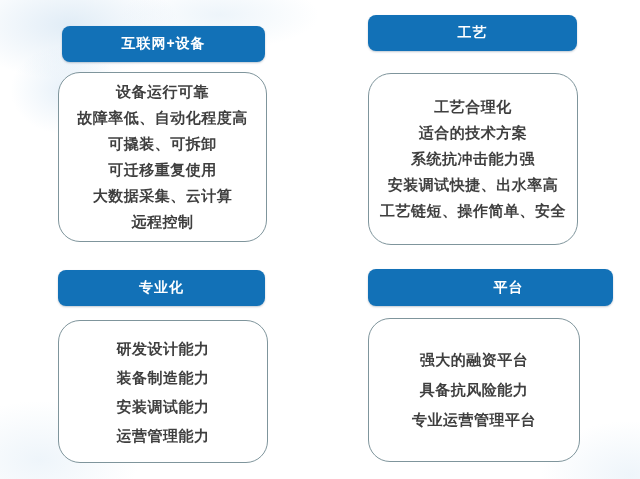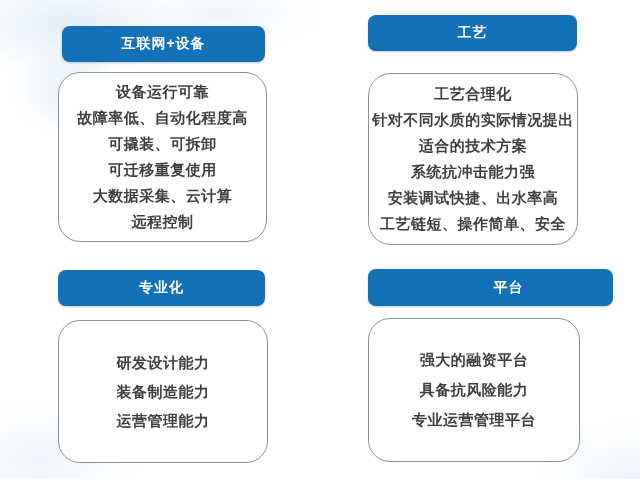--- a/index.html
+++ b/index.html
@@ -86,33 +86,33 @@
     <div class="line">可迁移重复使用</div>
     <div class="line">大数据采集、云计算</div>
     <div class="line">远程控制</div>
   </div>
 
   <div class="hdr hdr-2">
     <span>工艺</span>
   </div>
   <div class="card card-2 six">
     <div class="line">工艺合理化</div>
-    <div class="line">针对不同水质的实际情况提出</div>
     <div class="line">适合的技术方案</div>
     <div class="line">系统抗冲击能力强</div>
     <div class="line">安装调试快捷、出水率高</div>
     <div class="line">工艺链短、操作简单、安全</div>
   </div>
 
   <div class="hdr hdr-3">
     <span>专业化</span>
   </div>
   <div class="card card-3 four">
     <div class="line">研发设计能力</div>
     <div class="line">装备制造能力</div>
+    <div class="line">安装调试能力</div>
     <div class="line">运营管理能力</div>
   </div>
 
   <div class="hdr hdr-4">
     <span>平台</span>
   </div>
   <div class="card card-4 three">
     <div class="line">强大的融资平台</div>
     <div class="line">具备抗风险能力</div>
     <div class="line">专业运营管理平台</div>

